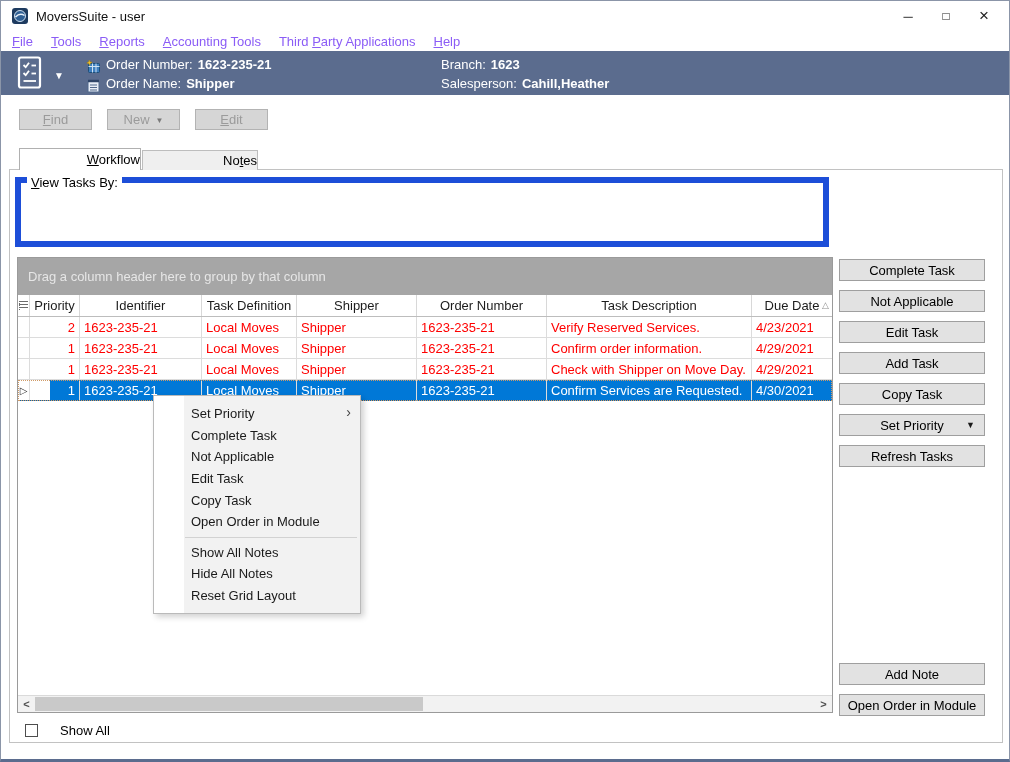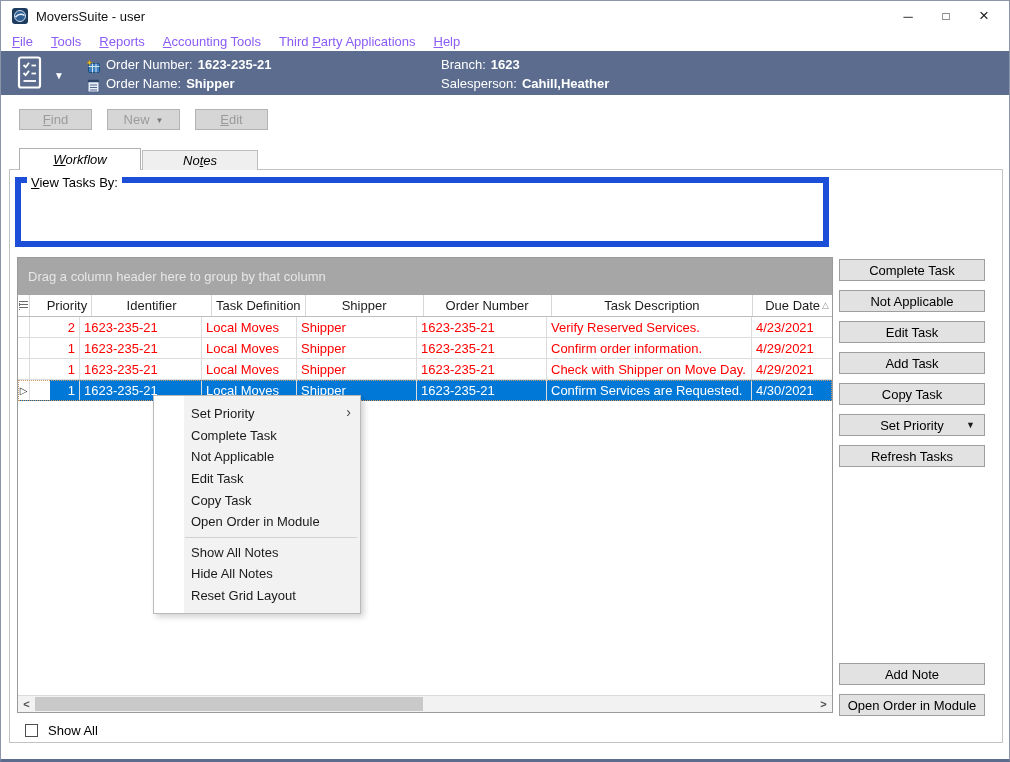--- a/index.html
+++ b/index.html
@@ -31,21 +31,21 @@
   .hdr-line b { font-weight:bold; }
   .mini-icon { display:inline-flex; width:16px; justify-content:center; }
   
   .tb-btn { position:absolute; top:108px; width:73px; height:21px; background:#d6d6d6; border:1px solid #b3b3b3;
     color:#9b9b9b; font-size:13px; display:flex; align-items:center; justify-content:center; gap:6px; cursor:default; }
   .tb-btn u { text-decoration:underline; }
   #btn-find { left:18px; } #btn-new { left:106px; } #btn-edit { left:194px; }
   .tb-arrow { font-size:8px; color:#7a7a7a; margin-top:1px; }
   
   .tabpage { position:absolute; left:8px; top:168px; width:994px; height:574px; border:1px solid #c2c2c2; background:#fff; }
-  .tab { position:absolute; display:flex; align-items:center; justify-content:center; font-size:13px; cursor:default;font-style:italic; }
+  .tab { position:absolute; display:flex; align-items:center; justify-content:flex-end; font-size:13px; cursor:default; }
   .tab.active { left:18px; top:147px; width:122px; height:22px; background:#fff; border:1px solid #b0b0b0; border-bottom:none; z-index:3; }
   .tab.inactive { left:141px; top:149px; width:116px; height:20px; background:#efefef; border:1px solid #bdbdbd; border-bottom:none; z-index:1; }
   
   .viewtasks { position:absolute; left:14px; top:176px; width:814px; height:70px; border:6px solid #1d4ed8; z-index:2; background:#fff; }
   .vt-legend { position:absolute; left:6px; top:-8px; background:#fff; padding:0 4px; font-size:13px; }
   .flabel { position:absolute; font-size:13px; color:#000; white-space:nowrap; }
   .radio { position:absolute; width:13px; height:13px; border:1px solid #4d4d4d; border-radius:50%; background:#fff; }
   .radio.checked::after { content:""; position:absolute; left:3px; top:3px; width:5px; height:5px; border-radius:50%; background:#222; }
   .combo { position:absolute; height:22px; background:#fff; border:1px solid #707070; display:flex; align-items:center; padding-left:5px; font-size:13px; }
   .combo .ctext { flex:1; white-space:nowrap; overflow:hidden; }
@@ -57,42 +57,42 @@
   .grid { position:absolute; left:16px; top:256px; width:816px; height:456px; border:1px solid #9a9a9a; background:#fff; overflow:hidden; }
   .gband { height:37px; background:#a6a6a6; color:#e6e6e6; display:flex; align-items:center; padding-left:10px; font-size:13px; }
   .ghead { display:flex; height:22px; background:#fff; border-bottom:1px solid #bdbdbd; }
   .ghead .cell { display:flex; align-items:center; justify-content:center; font-size:13px; color:#1c1c1c; border-right:1px solid #d8d8d8; position:relative; }
   .grow { display:flex; height:21px; }
   .grow .cell { font-size:13px; color:#ff0000; border-right:1px solid #dcdcdc; border-bottom:1px solid #dcdcdc; display:flex; align-items:center; padding-left:4px; white-space:nowrap; overflow:hidden; }
   .cell.c0 { width:12px; padding-left:0; justify-content:center; color:#444; }
   .cell.c1 { width:50px; justify-content:flex-end; padding-right:4px; padding-left:0; }
   .cell.c2 { width:122px; } .cell.c3 { width:95px; } .cell.c4 { width:120px; }
   .cell.c5 { width:130px; } .cell.c6 { width:205px; } .cell.c7 { width:80px; border-right:none; }
-  .ghead .cell.c1 { justify-content:center; padding-right:0;margin-left:13px; }
+  .ghead .cell.c1 { justify-content:center; padding-right:0; }
   .sort-glyph { position:absolute; right:3px; top:5px; font-size:9px; color:#8f8f8f; }
   .gutter-icon { width:9px; height:9px; background:repeating-linear-gradient(#6b6b6b 0 1px, transparent 1px 3px); border-left:1px dotted #6b6b6b; }
   .grow.sel { outline:1px dotted #cf9a66; outline-offset:-1px; }
   .grow.sel .cell { background:#0078d7; color:#fff; border-bottom-color:#0b63aa; }
   .grow.sel .cell.c0 { background:#fff; color:#333; font-size:10px; }
   .grow.sel .cell.c1 { background:linear-gradient(to right, #ffffff 0 20px, #0078d7 20px); }
   .hscroll { position:absolute; left:0; bottom:0; width:100%; height:17px; background:#f2f2f2; border-top:1px solid #dadada; }
   .hs-arrow { position:absolute; top:0; width:17px; height:16px; display:flex; align-items:center; justify-content:center; font-size:11px; color:#505050; font-weight:bold; }
   .hs-left { left:0; } .hs-right { right:0; }
   .hs-thumb { position:absolute; left:17px; top:1px; width:388px; height:14px; background:#c9c9c9; }
   
   .ctxmenu { position:absolute; left:152px; top:394px; width:208px; background:linear-gradient(to right, #ffffff 0 30px, #f2f2f2 30px); border:1px solid #bababa; box-shadow:3px 3px 6px rgba(0,0,0,0.18); z-index:10; padding:7px 0; }
   .ctx-item { height:21.6px; display:flex; align-items:center; padding-left:37px; font-size:13px; color:#1a1a1a; position:relative; cursor:default; }
   .ctx-sub { position:absolute; right:9px; font-size:14px; color:#444; top:1px; }
   .ctx-sep { border-top:1px solid #d2d2d2; margin:4px 3px 4px 31px; }
   
   .action-btn { position:absolute; left:838px; width:146px; height:22px; background:#e2e2e2; border:1px solid #9f9f9f;
     font-family:"Liberation Sans", sans-serif; font-size:13px; color:#000; display:flex; align-items:center; justify-content:center; cursor:default; }
   .action-btn .dd { position:absolute; right:9px; font-size:9px; color:#1a1a1a; }
   
-  .showall { position:absolute; left:24px; top:722px; display:flex; align-items:center; gap:10px; }
+  .showall { position:absolute; left:24px; top:722px; display:flex; align-items:center; gap:22px; }
   .checkbox { width:13px; height:13px; border:1px solid #4d4d4d; background:#fff; }
   u { text-decoration:underline; }
 </style>
 </head>
 <body>
 
 <div id="window">
 
   <div class="titlebar">
     <svg class="app-icon" viewBox="0 0 16 16">

